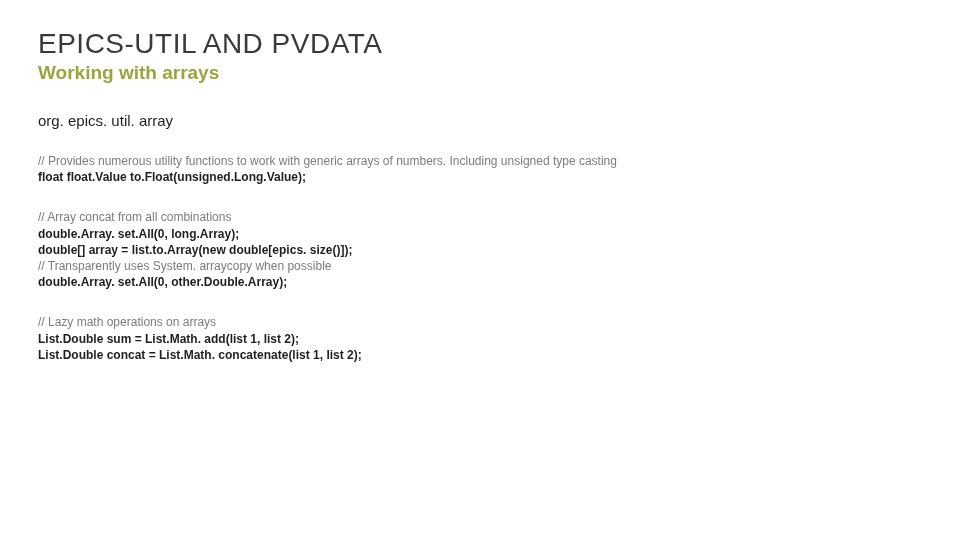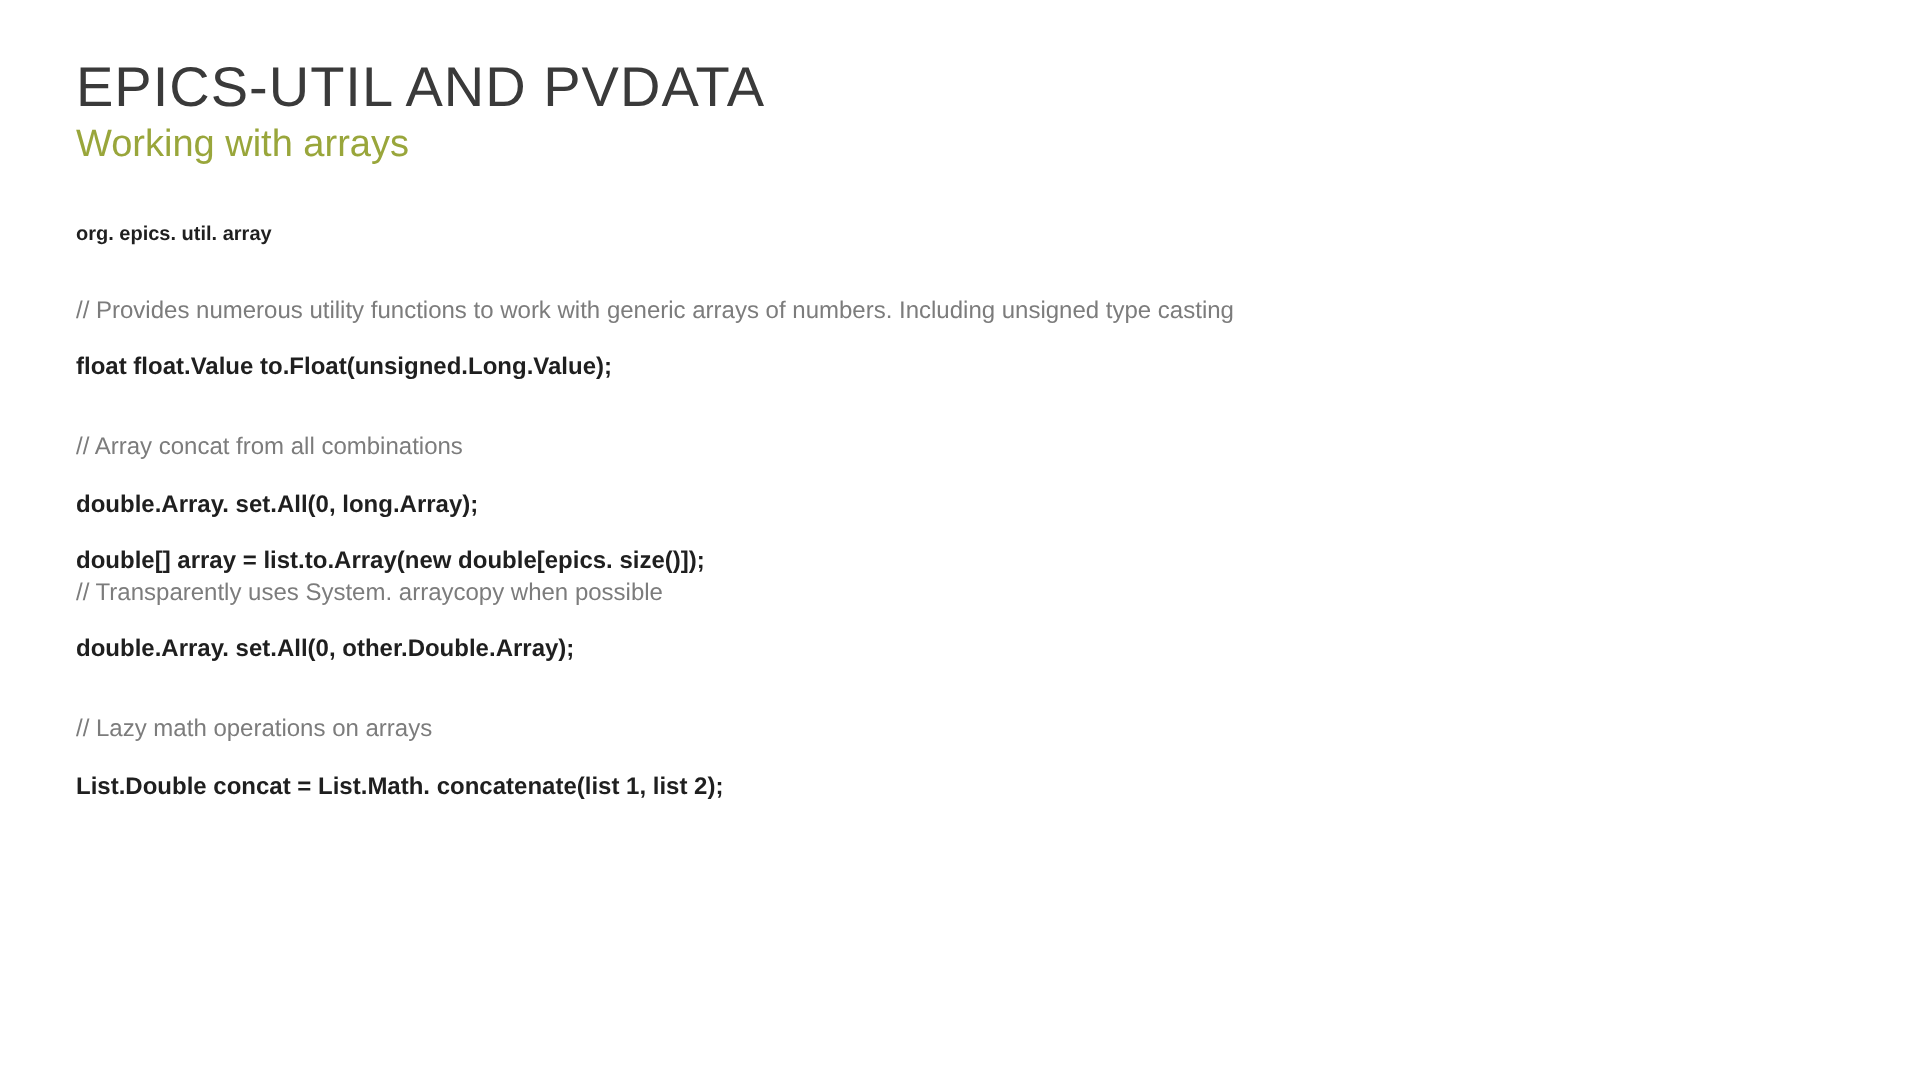--- a/index.html
+++ b/index.html
@@ -20,42 +20,41 @@
   .title {
     font-size: 28px;
     letter-spacing: 0.5px;
     color: #3a3a3a;
     font-weight: 400;
     margin: 0 0 2px 0;
   }
   .subtitle {
     font-size: 19px;
     color: #99a63b; 
-    font-weight: 400;
+    font-weight: 700;
     margin: 0 0 28px 0;
   }
   .pkg {
-    font-size: 10px;
-    font-weight: 700;
+    font-size: 15px;
+    font-weight: 400;
     color: #1f1f1f;
     margin: 0 0 24px 0;
   }
   .block {
     margin: 0 0 24px 0;
     font-size: 12px;
     line-height: 1.35;
   }
   .comment {
     color: #7c7c7c;
     font-weight: 400;
   }
   .code {
     color: #1f1f1f;
     font-weight: 700;
-    margin-top: 12px;
   }
   .line {
     display: block;
   }
 </style>
 </head>
 <body>
 
 <div class="slide">
 
@@ -72,16 +71,17 @@
   <div class="block">
     <span class="line comment">// Array concat from all combinations</span>
     <span class="line code">double.Array. set.All(0, long.Array);</span>
     <span class="line code">double[] array = list.to.Array(new double[epics. size()]);</span>
     <span class="line comment">// Transparently uses System. arraycopy when possible</span>
     <span class="line code">double.Array. set.All(0, other.Double.Array);</span>
   </div>
 
   <div class="block">
     <span class="line comment">// Lazy math operations on arrays</span>
+    <span class="line code">List.Double sum = List.Math. add(list 1, list 2);</span>
     <span class="line code">List.Double concat = List.Math. concatenate(list 1, list 2);</span>
   </div>
 
 </div>
 
 </body></html>

